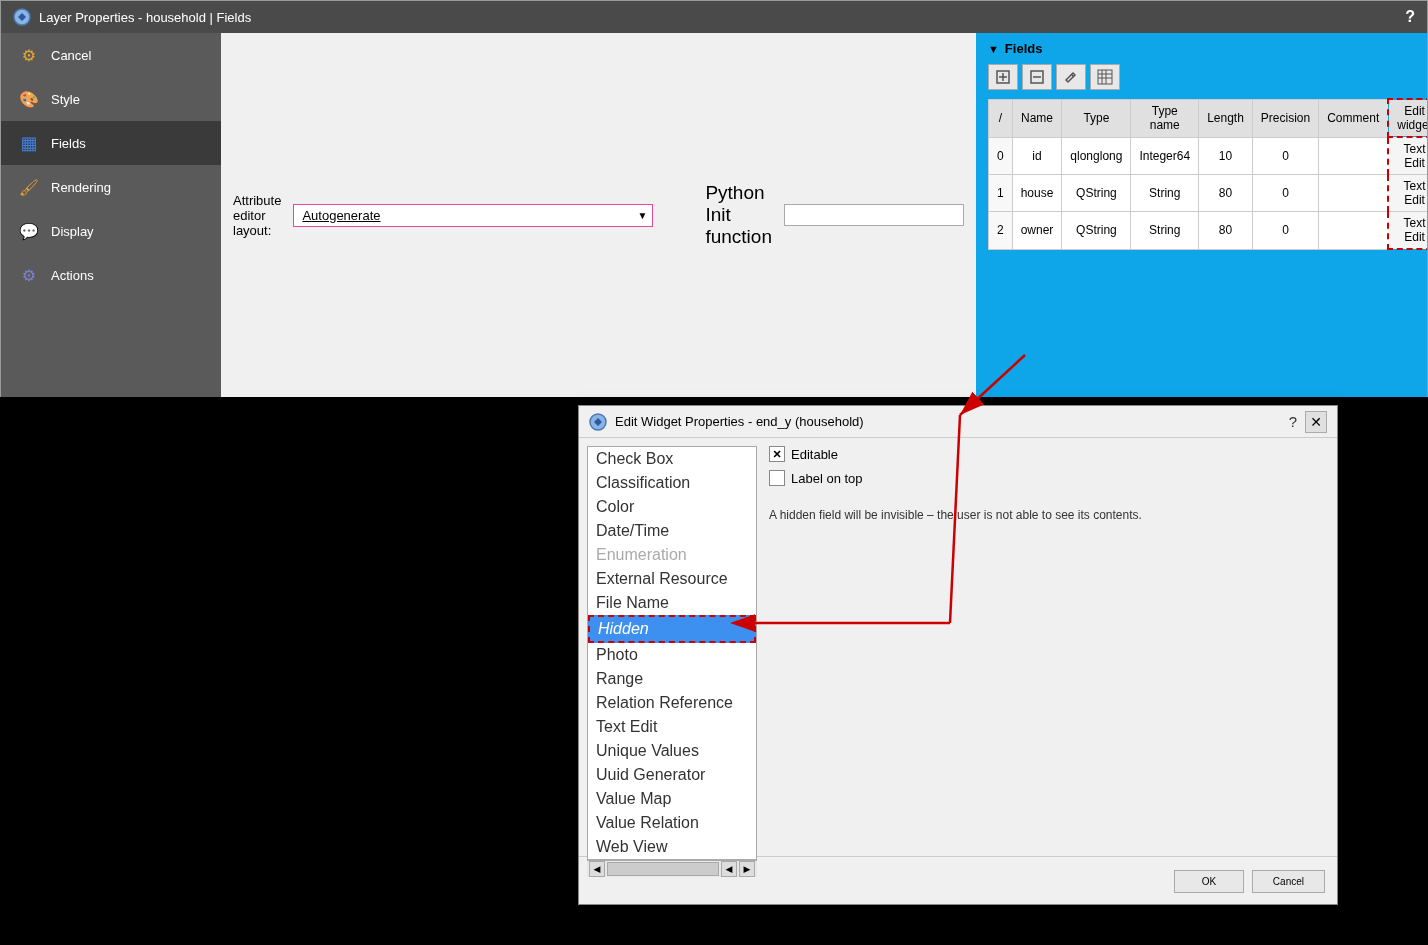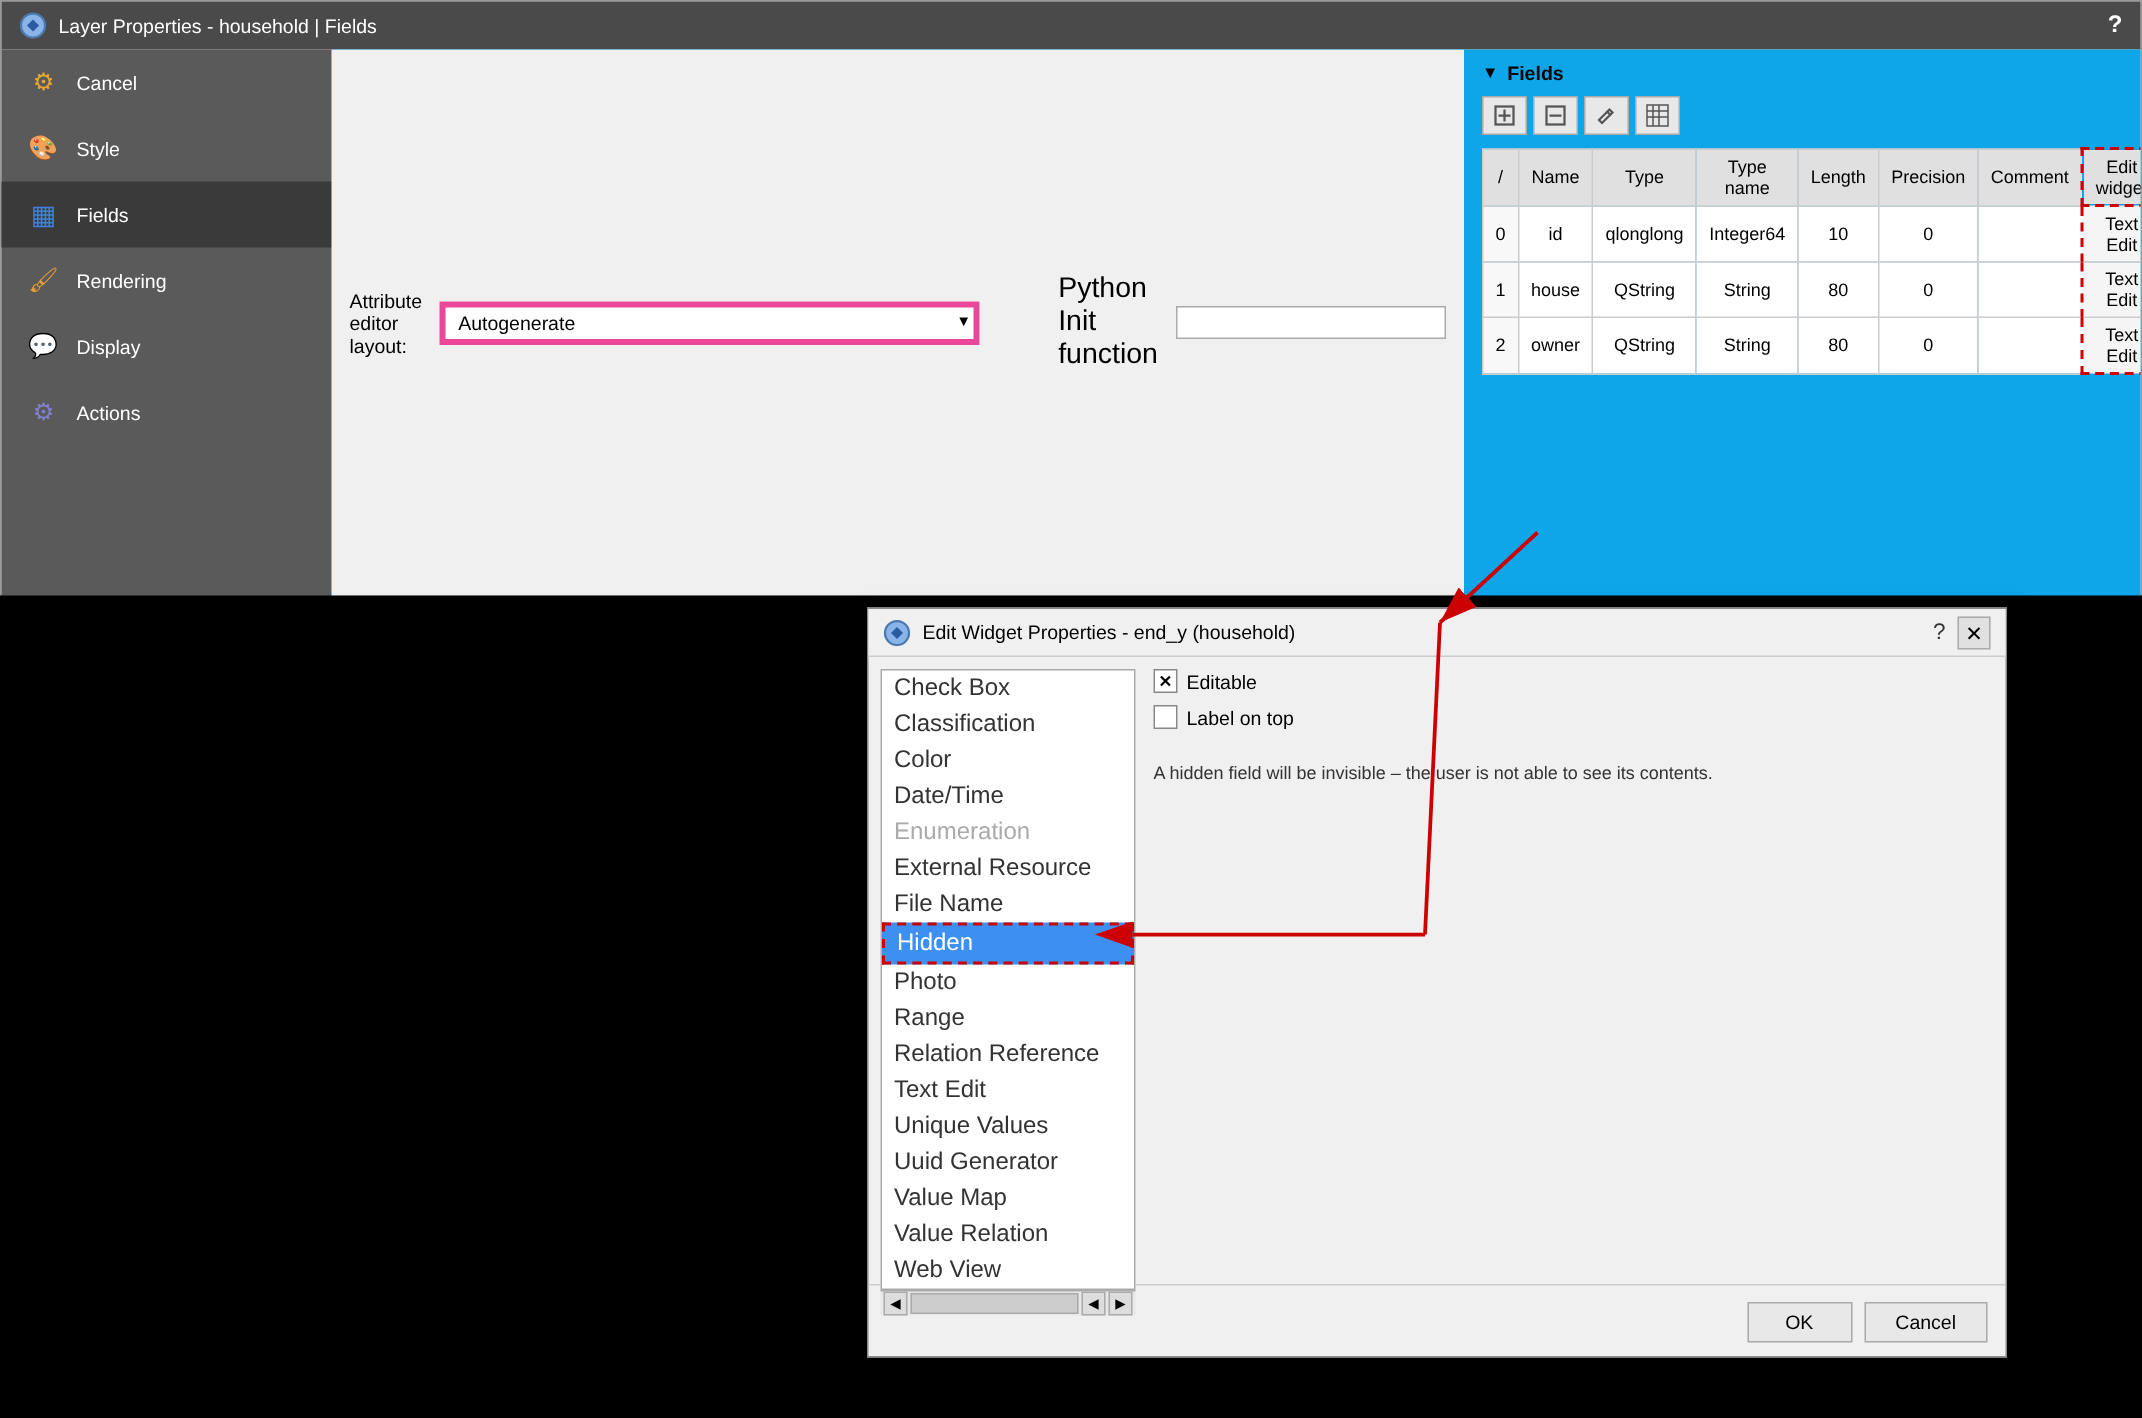--- a/index.html
+++ b/index.html
@@ -69,28 +69,29 @@
       display: flex;
       align-items: center;
       padding: 8px 12px;
       gap: 12px;
       border-bottom: 1px solid #ccc;
       background: #f0f0f0;
     }
     .top-bar-label { font-size: 13px; }
     .top-bar-select {
       padding: 3px 24px 3px 8px;
-      border: 4px solid #ec4899;
+      border: 1px solid #ec4899;
       background: #fff;
       font-size: 13px;
       width: 360px;
       appearance: none;
       -webkit-appearance: none;
       cursor: pointer;
       position: relative;
+      text-decoration: underline;
     }
     .select-wrapper {
       position: relative;
       display: inline-block;
     }
     .select-arrow {
       position: absolute;
       right: 6px;
       top: 50%;
       transform: translateY(-50%);
@@ -241,20 +242,21 @@
     }
     .widget-list-item {
       padding: 3px 8px;
       cursor: pointer;
       font-size: 16px;
       color: #333;
     }
     .widget-list-item.selected {
       background: #3d8ff0;
       color: #fff;
+      font-style: italic;
     }
     .widget-list-item.disabled { color: #aaa; cursor: default; }
     .widget-list-item.dashed-border {
       border: 2px dashed #cc0000;
     }
 
     
     .dialog-right-panel {
       flex: 1;
       display: flex;
@@ -324,21 +326,21 @@
       padding: 8px 12px;
       gap: 8px;
       border-top: 1px solid #ccc;
       height: 50px;
     }
     .dialog-btn {
       padding: 5px 20px;
       border: 1px solid #aaa;
       background: #e8e8e8;
       cursor: pointer;
-      font-size: 13px;
+      font-size: 10px;
       min-width: 70px;
     }
 
     
     .annotation-layer {
       position: absolute;
       top: 0; left: 0;
       width: 1428px; height: 945px;
       pointer-events: none;
     }

